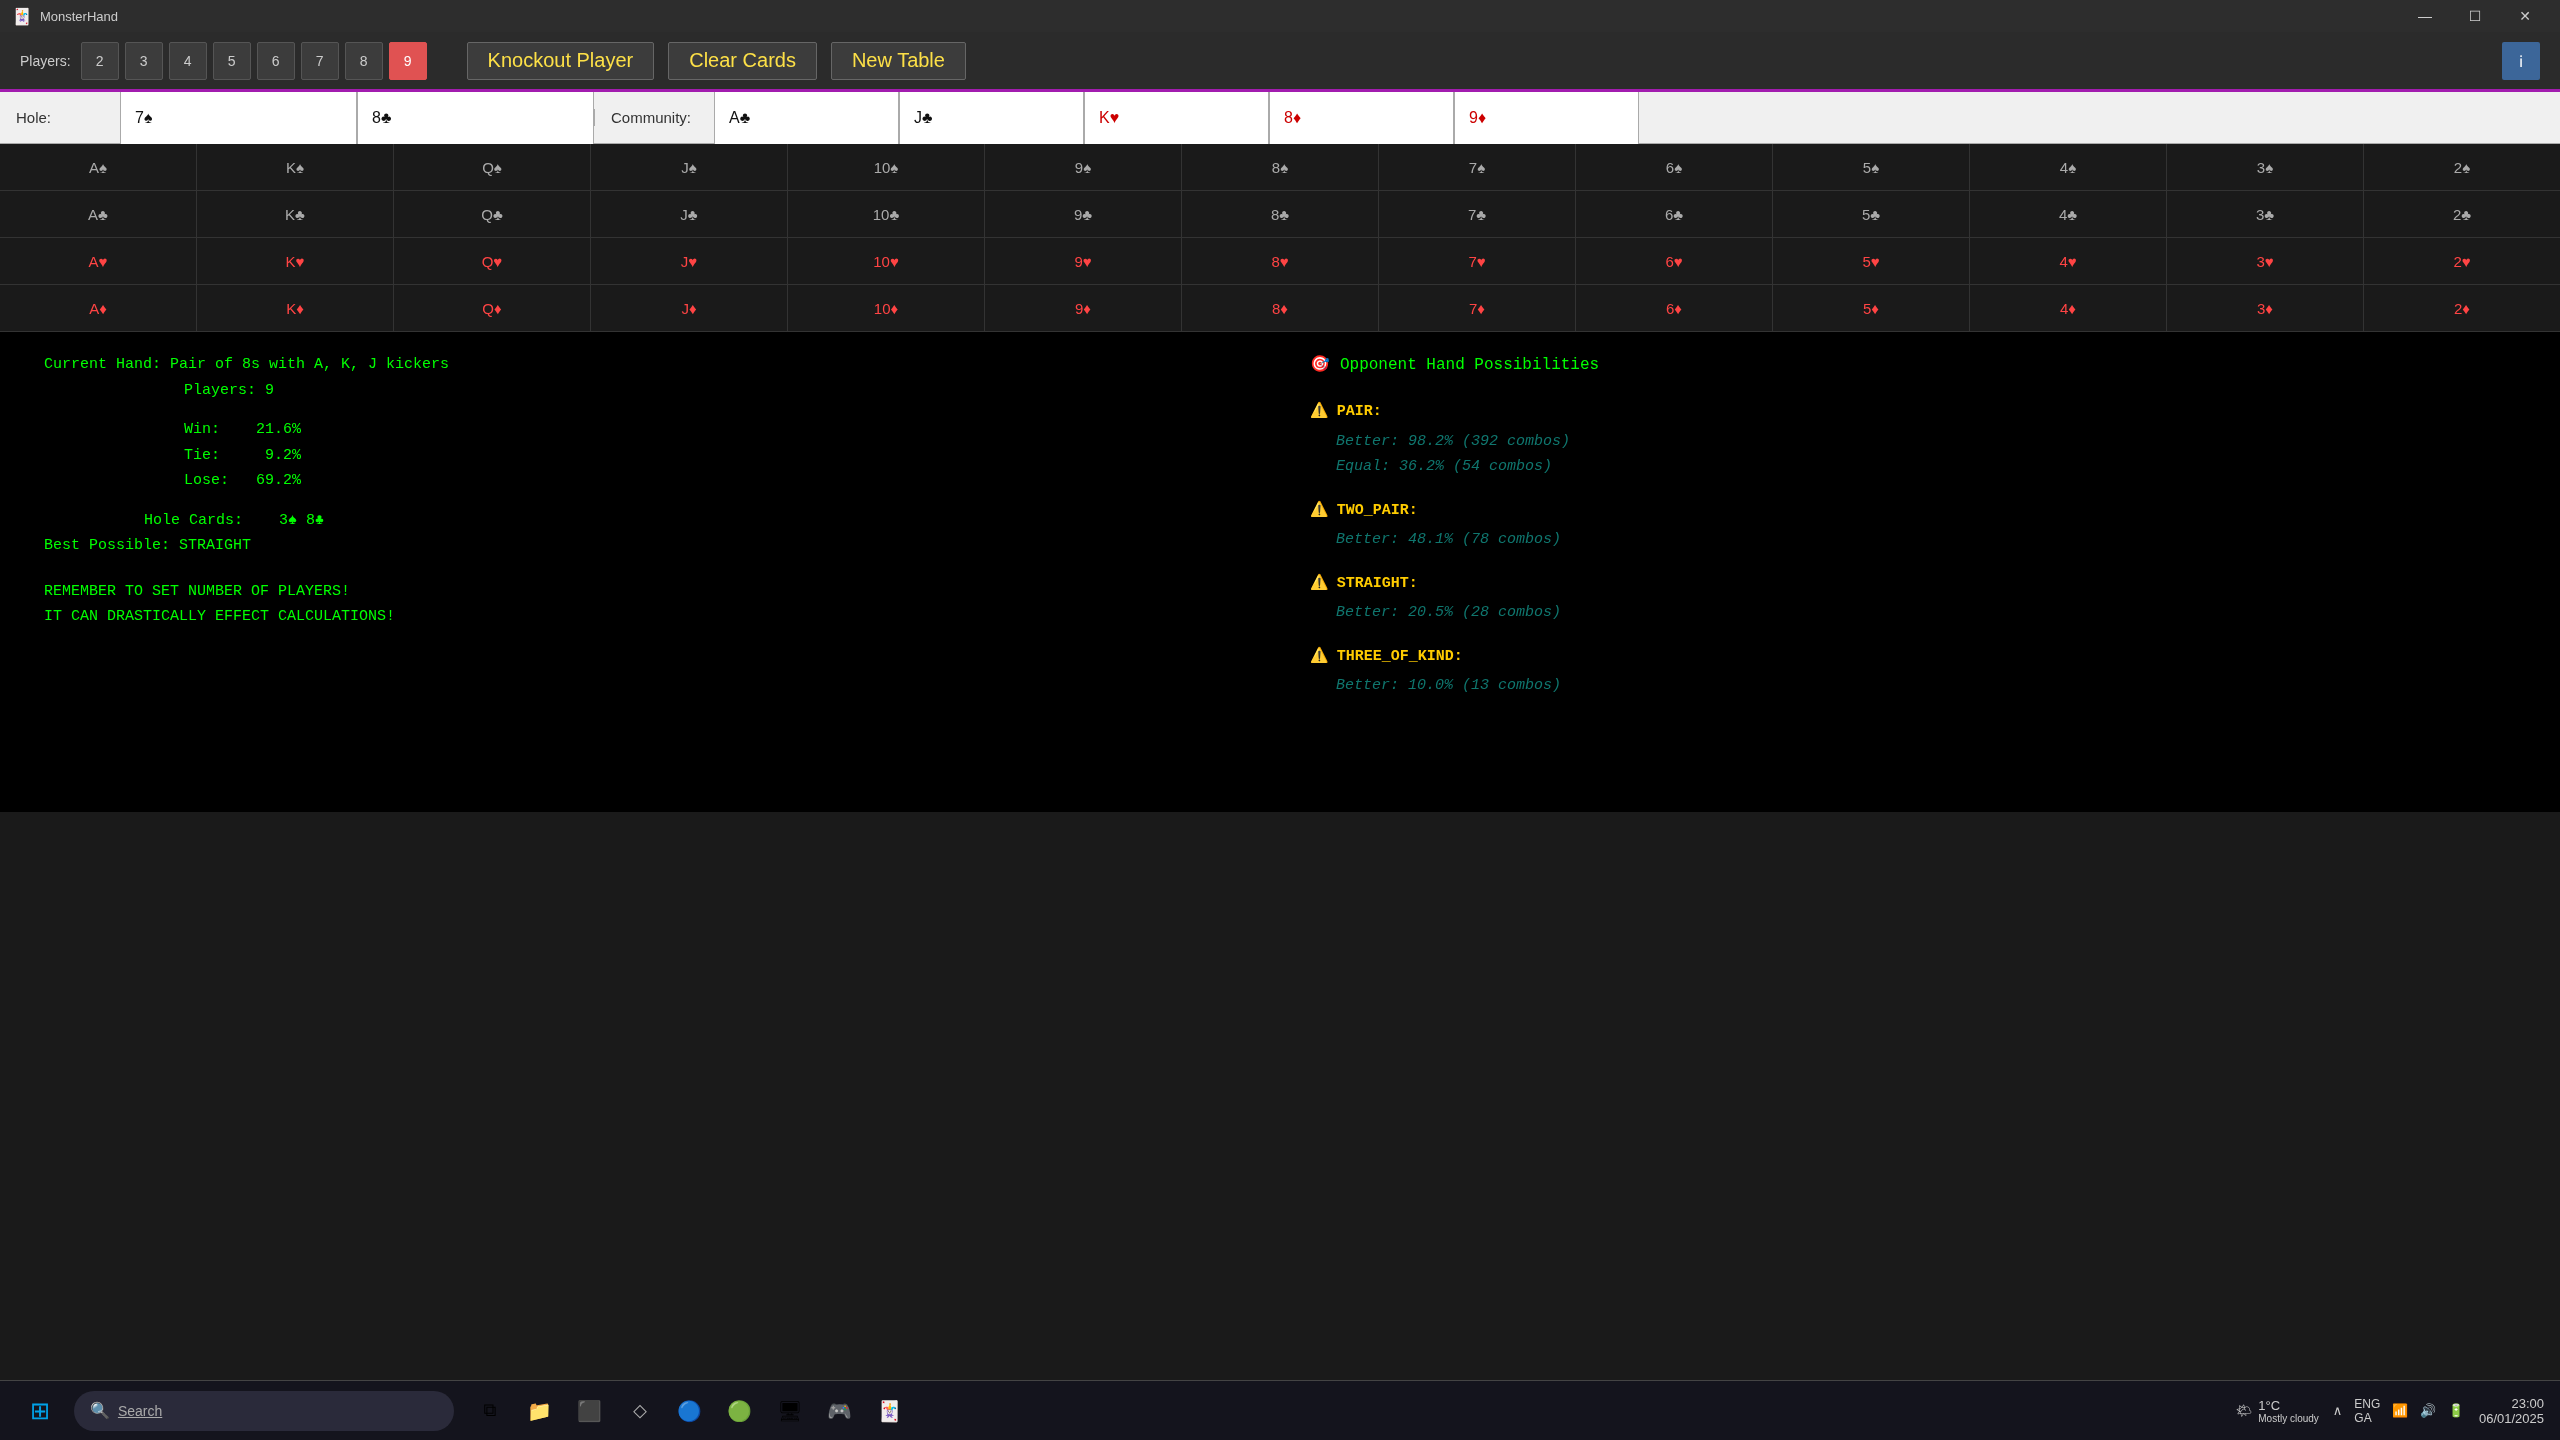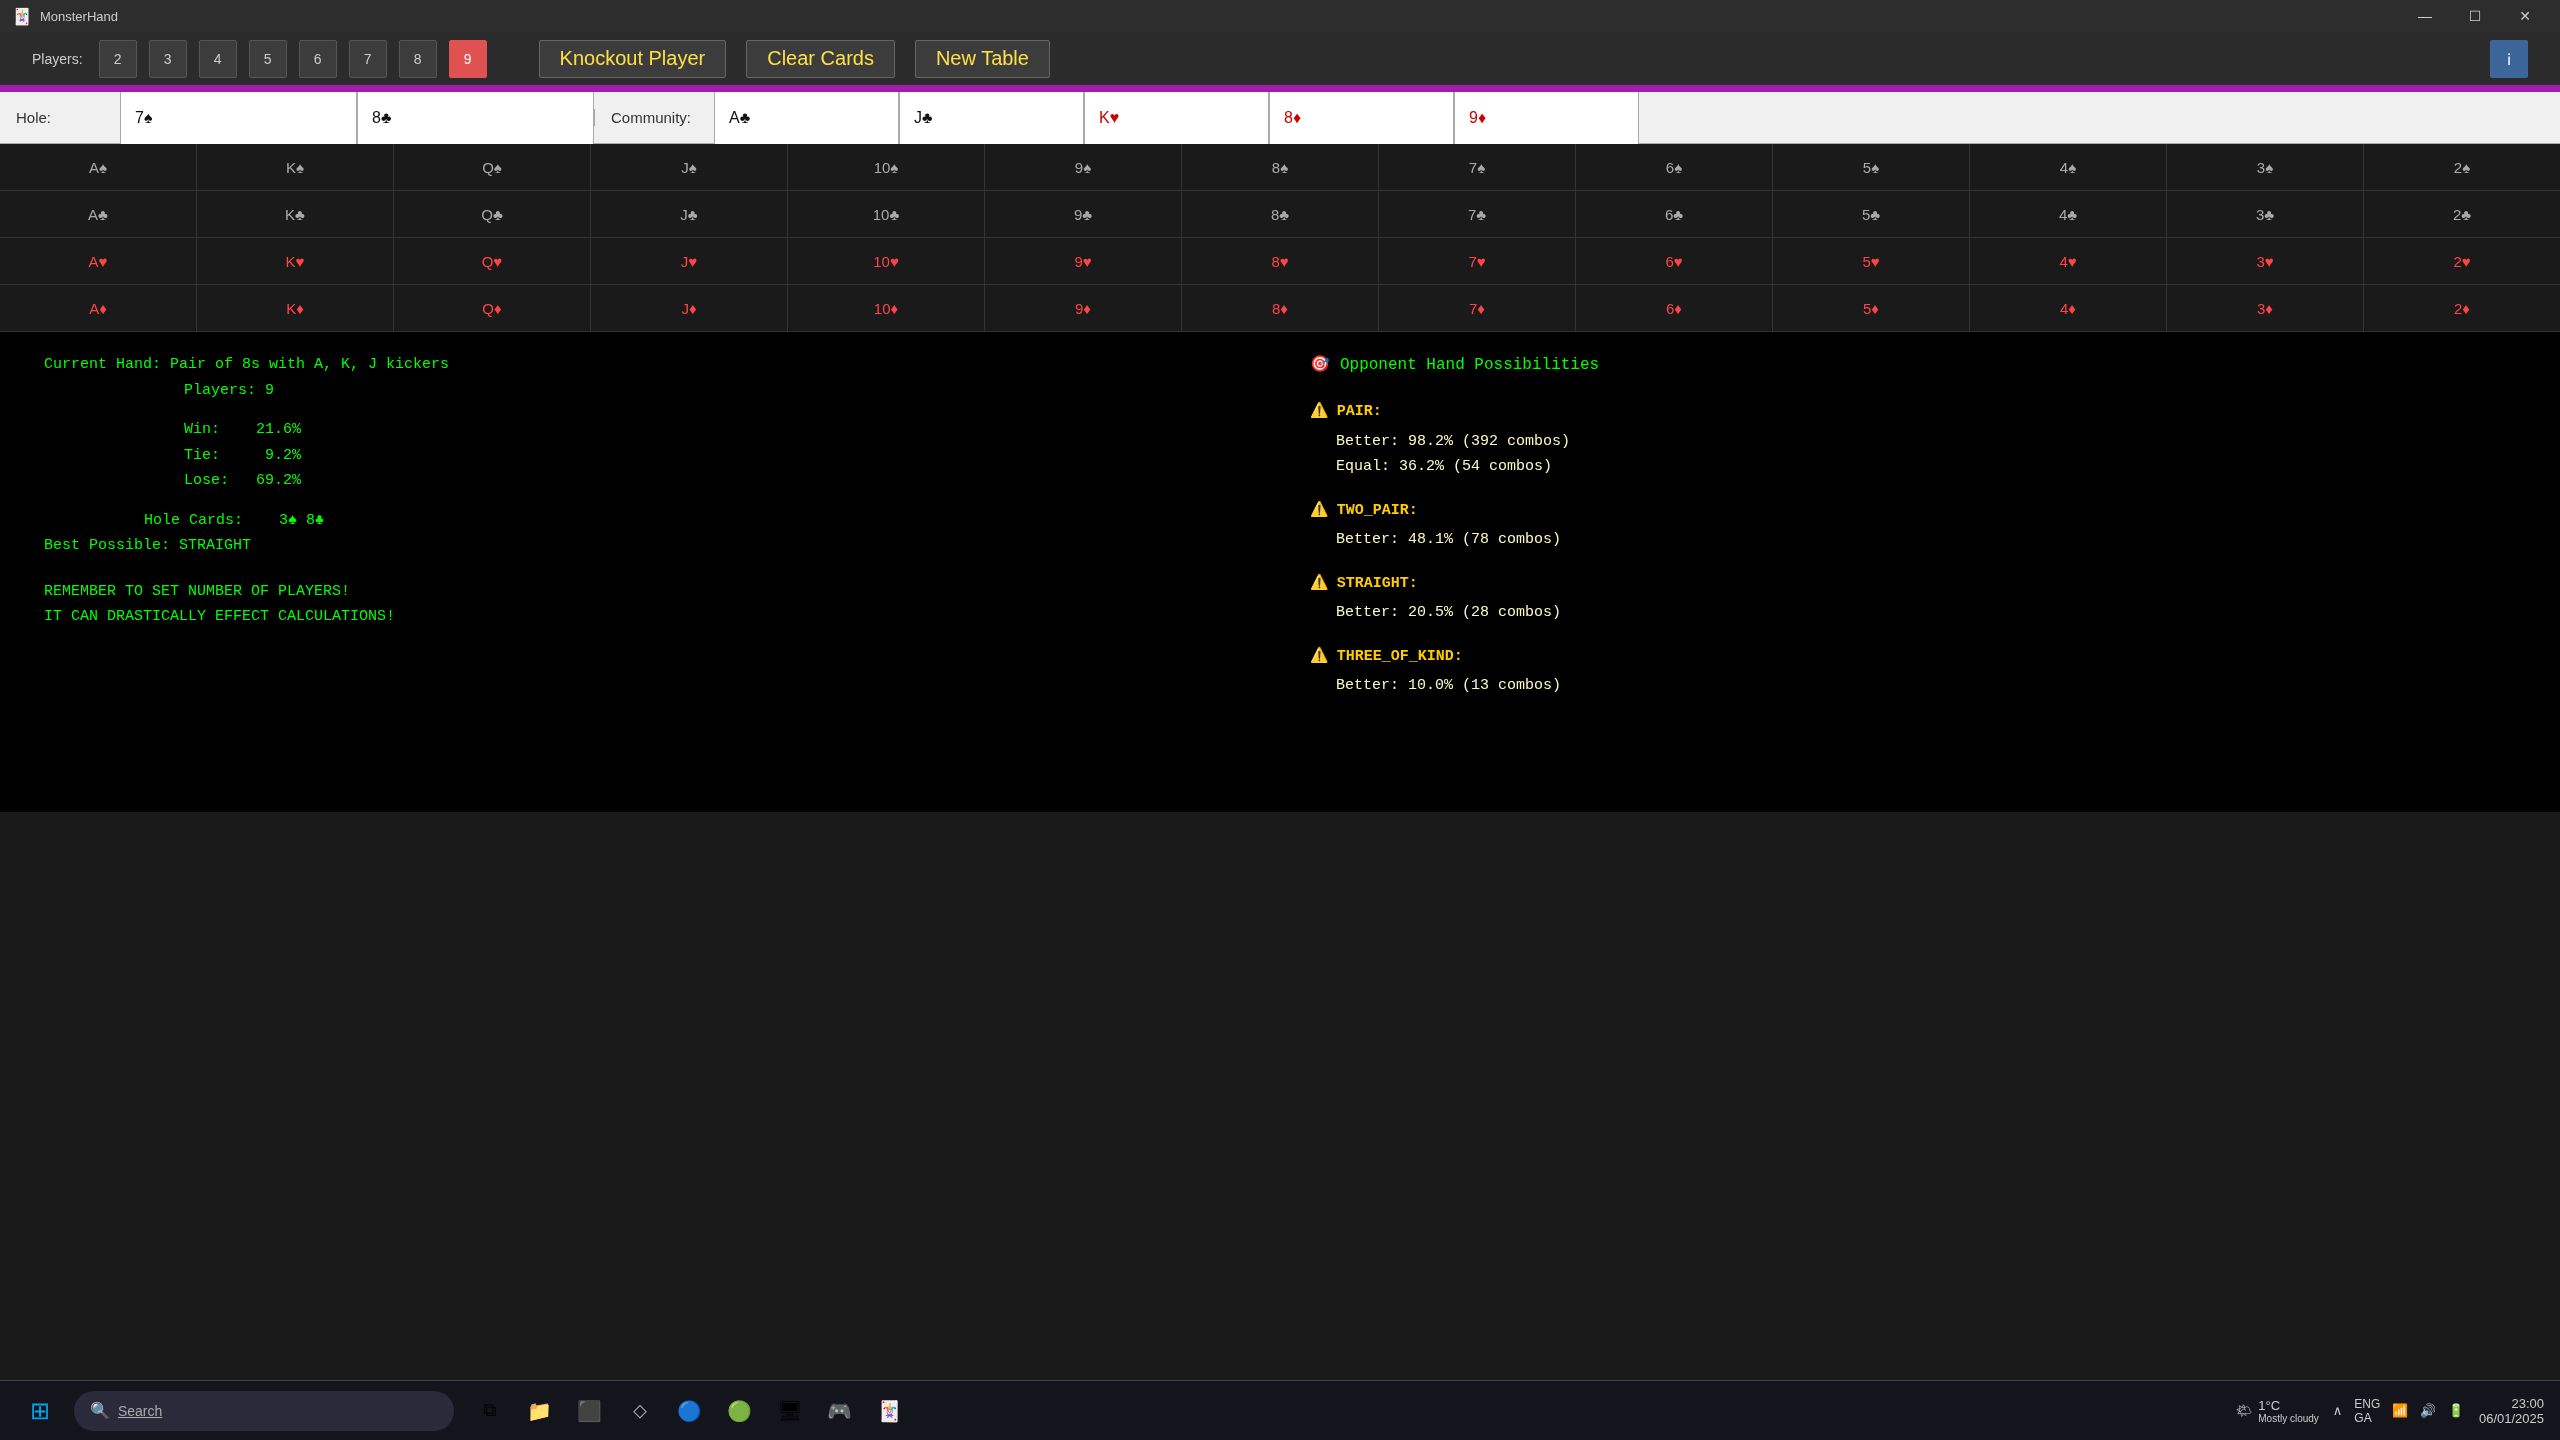--- a/index.html
+++ b/index.html
@@ -22,23 +22,23 @@
       display: flex; align-items: center; justify-content: center;
       color: #ccc; font-size: 14px; cursor: pointer; background: transparent; border: none;
     }
 
     
     .toolbar {
       height: 60px;
       background: #2b2b2b;
       display: flex;
       align-items: center;
-      padding: 0 32px;
-      gap: 12px;
-      border-bottom: 7px solid #a21caf;
+      padding: 0 20px;
+      gap: 6px;
+      border-bottom: 3px solid #a21caf;
     }
     .players-label { color: #ccc; font-size: 14px; margin-right: 4px; }
     .player-btn {
       width: 38px; height: 38px;
       background: #3c3c3c;
       border: 1px solid #555;
       color: #ccc;
       font-size: 14px;
       cursor: pointer;
       border-radius: 2px;
@@ -180,21 +180,21 @@
       margin-bottom: 18px;
     }
     .warning-title {
       color: #ffcc00;
       display: flex;
       align-items: center;
       gap: 8px;
       font-weight: bold;
       margin-bottom: 4px;
     }
-    .warning-detail { color: #fef9c3; padding-left: 26px; }
+    .warning-detail { color: #0f766e; padding-left: 26px; font-style: italic; }
 
     
     .taskbar {
       position: absolute;
       bottom: 0; left: 0; right: 0;
       height: 60px;
       background: rgba(20,20,30,0.95);
       display: flex;
       align-items: center;
       padding: 0 16px;

